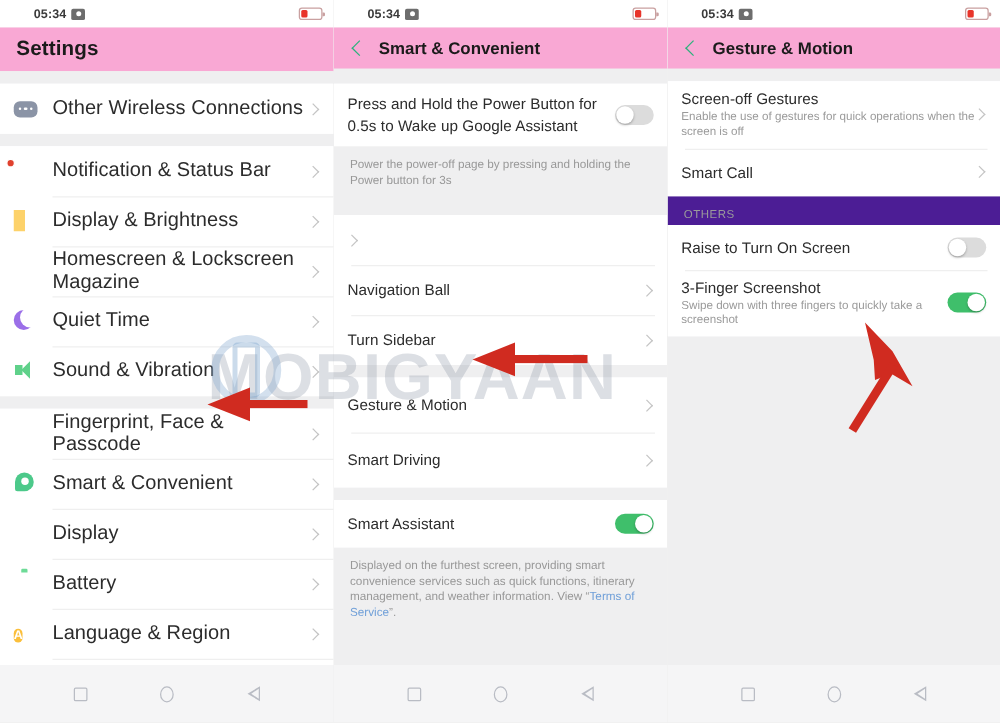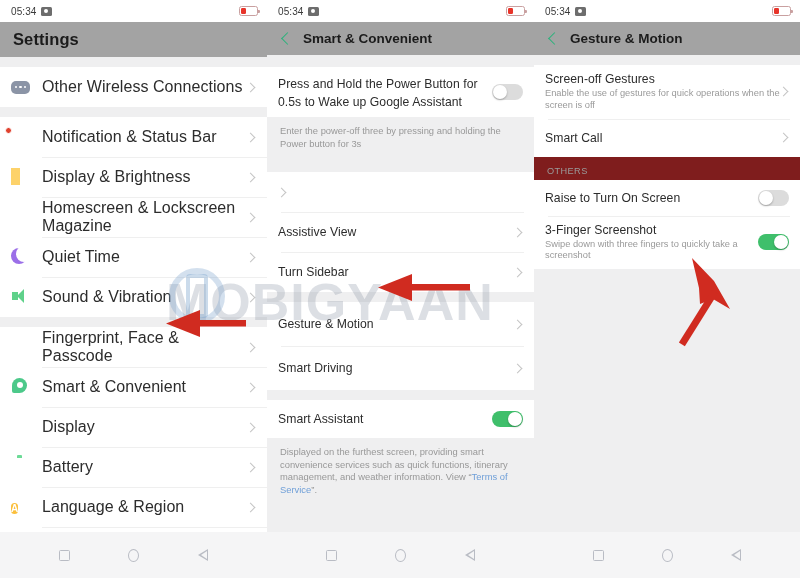--- a/index.html
+++ b/index.html
@@ -32,21 +32,22 @@
     background: #ffffff;
     display: flex;
     align-items: center;
     padding: 0 9px 0 11px;
     flex: 0 0 auto;
   }
   .sb-time {
     font-size: 10px;
     color: #3a3a3a;
     letter-spacing: .1px;
-    font-weight: 400;
+    font-weight: 700;
+    margin-left: 16px;
   }
   .sb-cam {
     margin-left: 4px;
     width: 11px; height: 9px;
     background: #6d6d6d;
     border-radius: 1.5px;
     position: relative;
   }
   .sb-cam:after {
     content: "";
@@ -76,21 +77,21 @@
   }
   .sb-batt-fill {
     height: 100%;
     width: 30%;
     background: #e8342a;
     border-radius: 1.2px;
   }
 
   
   .titlebar {
-    background: #a3a3a3;
+    background: #f9a8d4;
     height: 33px;
     display: flex;
     align-items: center;
     padding: 0 12px;
     flex: 0 0 auto;
   }
   .titlebar.large { height: 35px; padding-left: 13px; }
   .title-main {
     font-size: 16.5px;
     font-weight: bold;
@@ -175,21 +176,21 @@
   .rowstack { flex: 1 1 auto; padding: 7px 0; }
   .note {
     background: #efeff0;
     padding: 8px 13px 10px 13px;
     font-size: 9.4px;
     color: #989898;
     line-height: 12.6px;
   }
   .note a { color: #6f9fd8; text-decoration: none; }
   .sechead {
-    background: #7f1d1d;
+    background: #4c1d95;
     padding: 9px 13px 4px 13px;
     font-size: 9.2px;
     color: #9b9b9b;
     letter-spacing: .4px;
   }
 
   
   .tgl {
     width: 31px; height: 16px;
     border-radius: 9px;
@@ -409,28 +410,28 @@
       <div class="group">
         <div class="row" style="min-height:46px;">
           <span class="rowstack">
             <span class="rtext big">Press and Hold the Power Button for 0.5s to Wake up Google Assistant</span>
           </span>
           <span class="tgl">
               <span class="knob"></span>
             </span>
         </div>
       </div>
-      <div class="note">Enter the power-off three by pressing and holding the Power button for 3s</div>
+      <div class="note">Power the power-off page by pressing and holding the Power button for 3s</div>
       <div class="gap lg"></div>
       <div class="group">
         <div class="row noicon">
           <span class="chev"></span>
         </div>
         <div class="row noicon">
-          <span class="rtext big">Assistive View</span>
+          <span class="rtext big">Navigation Ball</span>
           <span class="chev"></span>
         </div>
         <div class="row noicon">
           <span class="rtext big">Turn Sidebar</span>
           <span class="chev"></span>
         </div>
       </div>
       <div class="gap"></div>
       <div class="group">
         <div class="row noicon" style="min-height:44px;">

